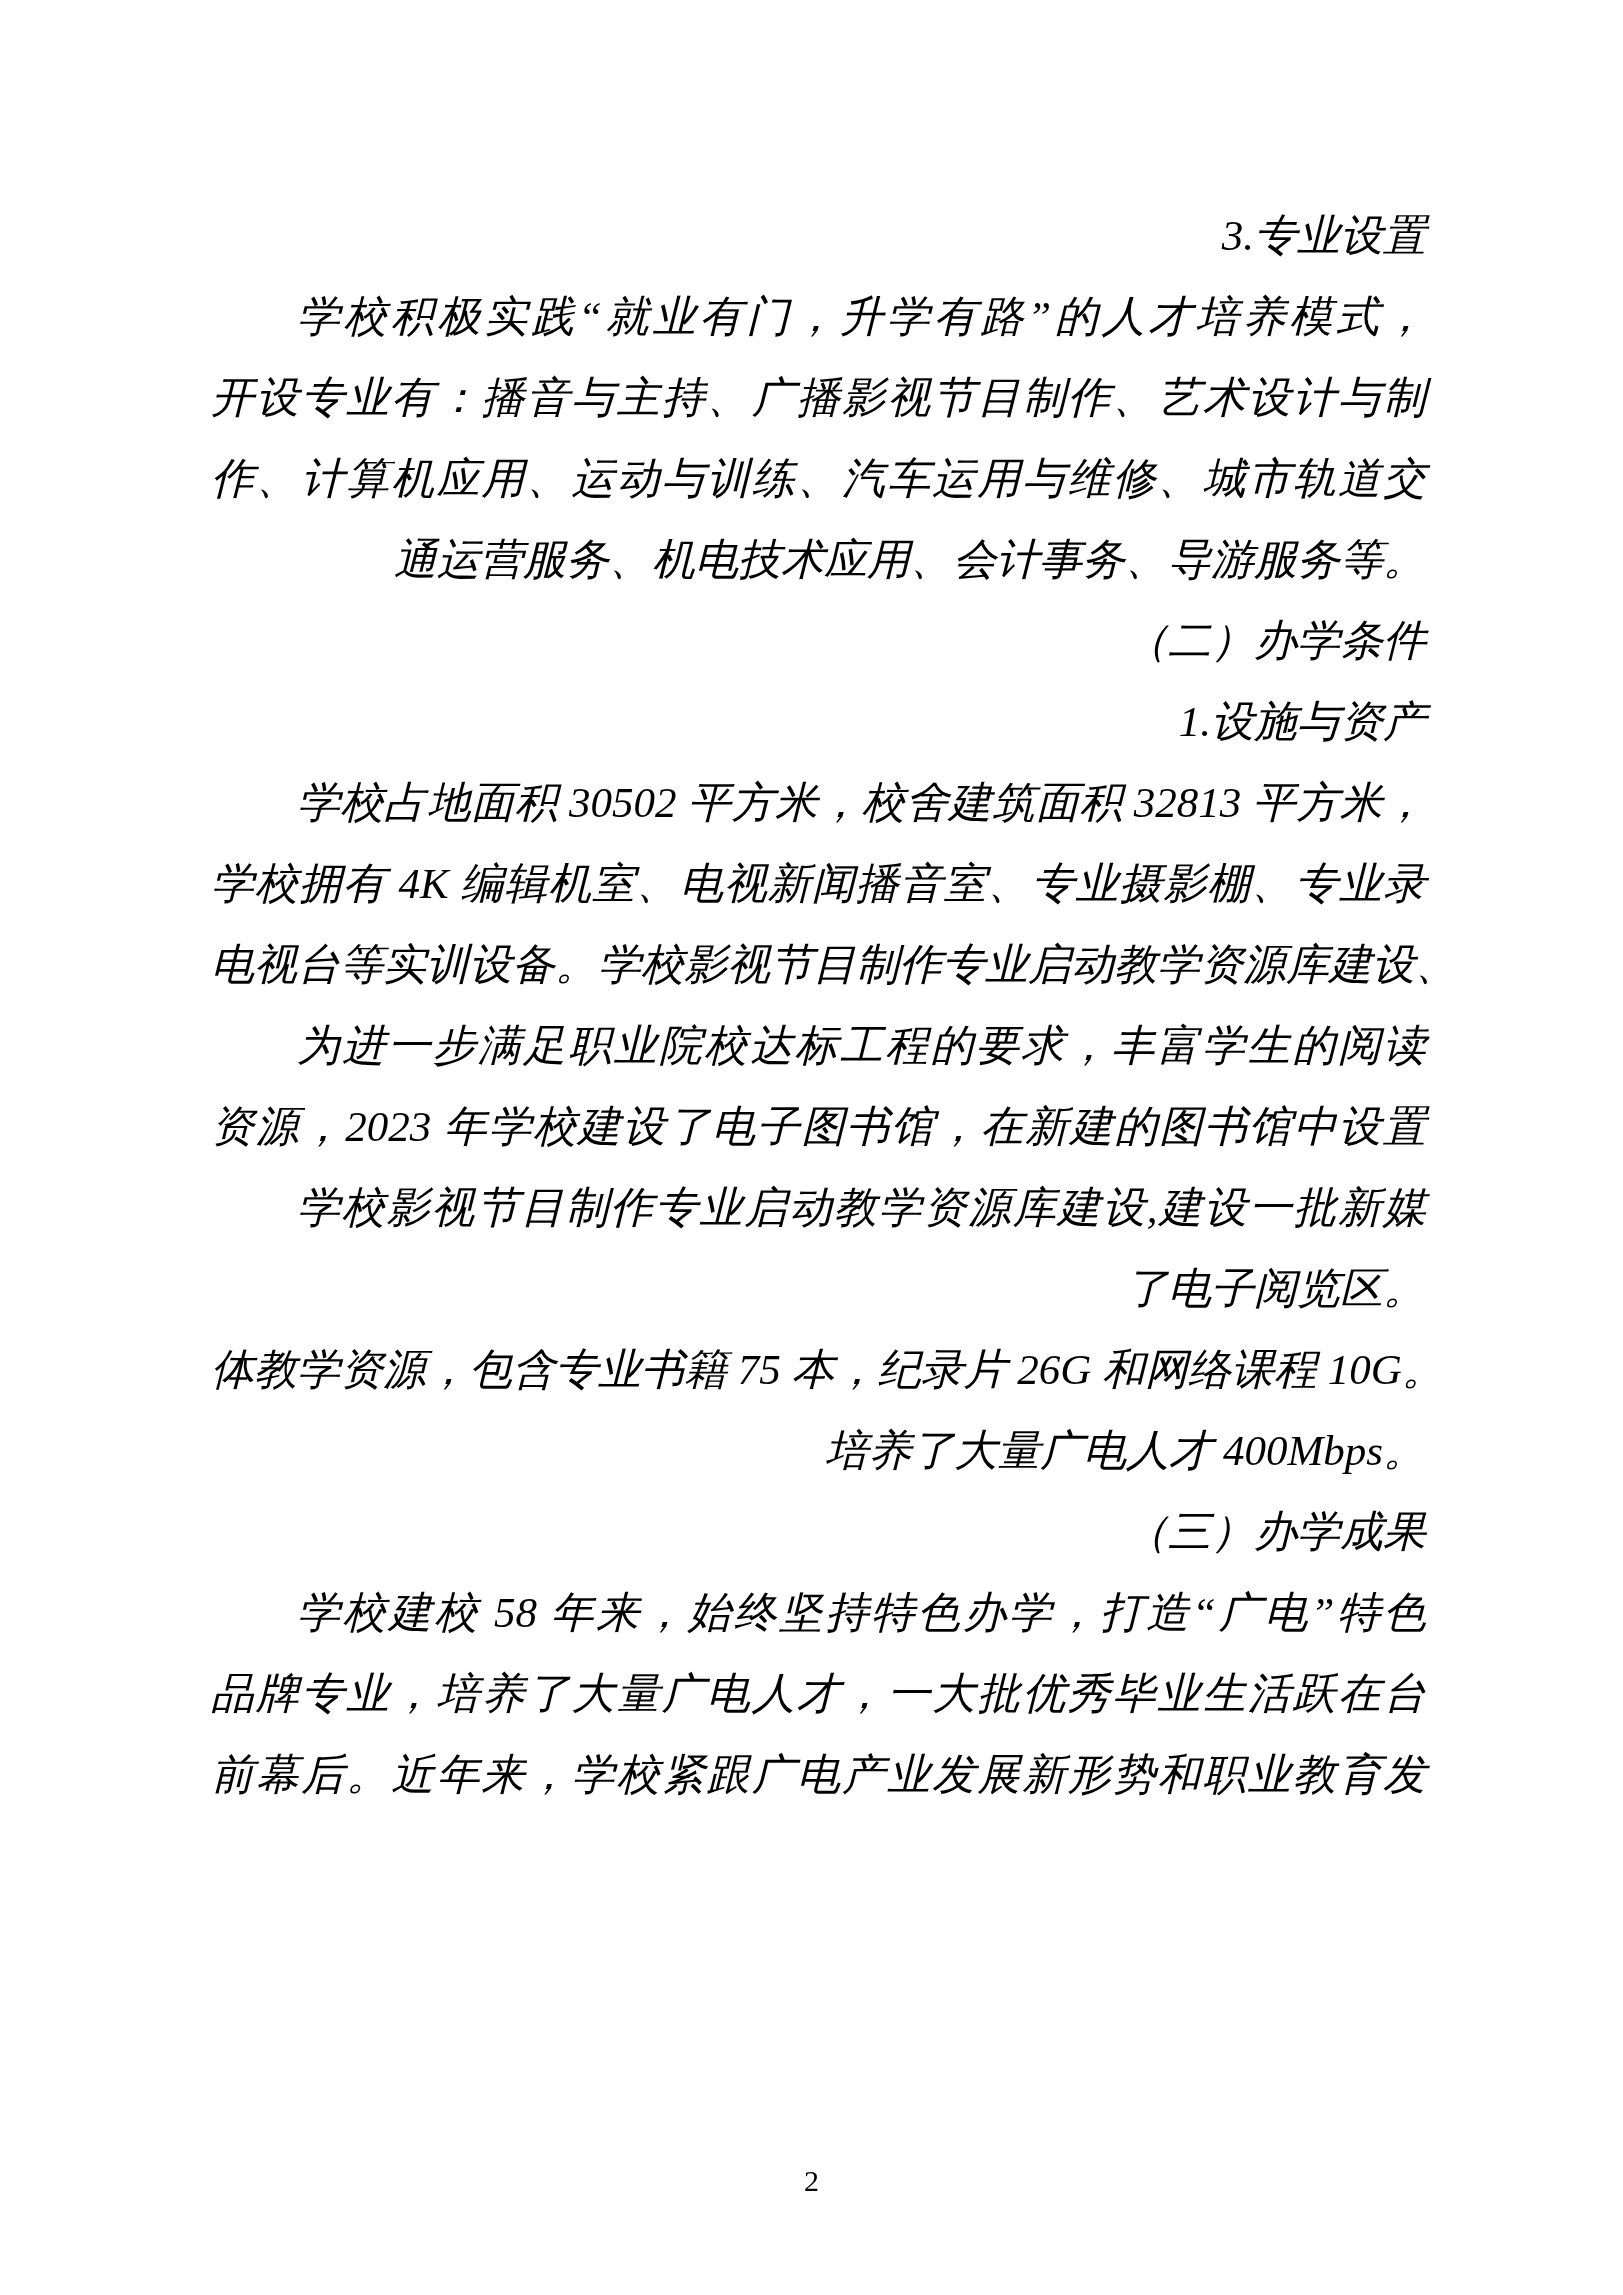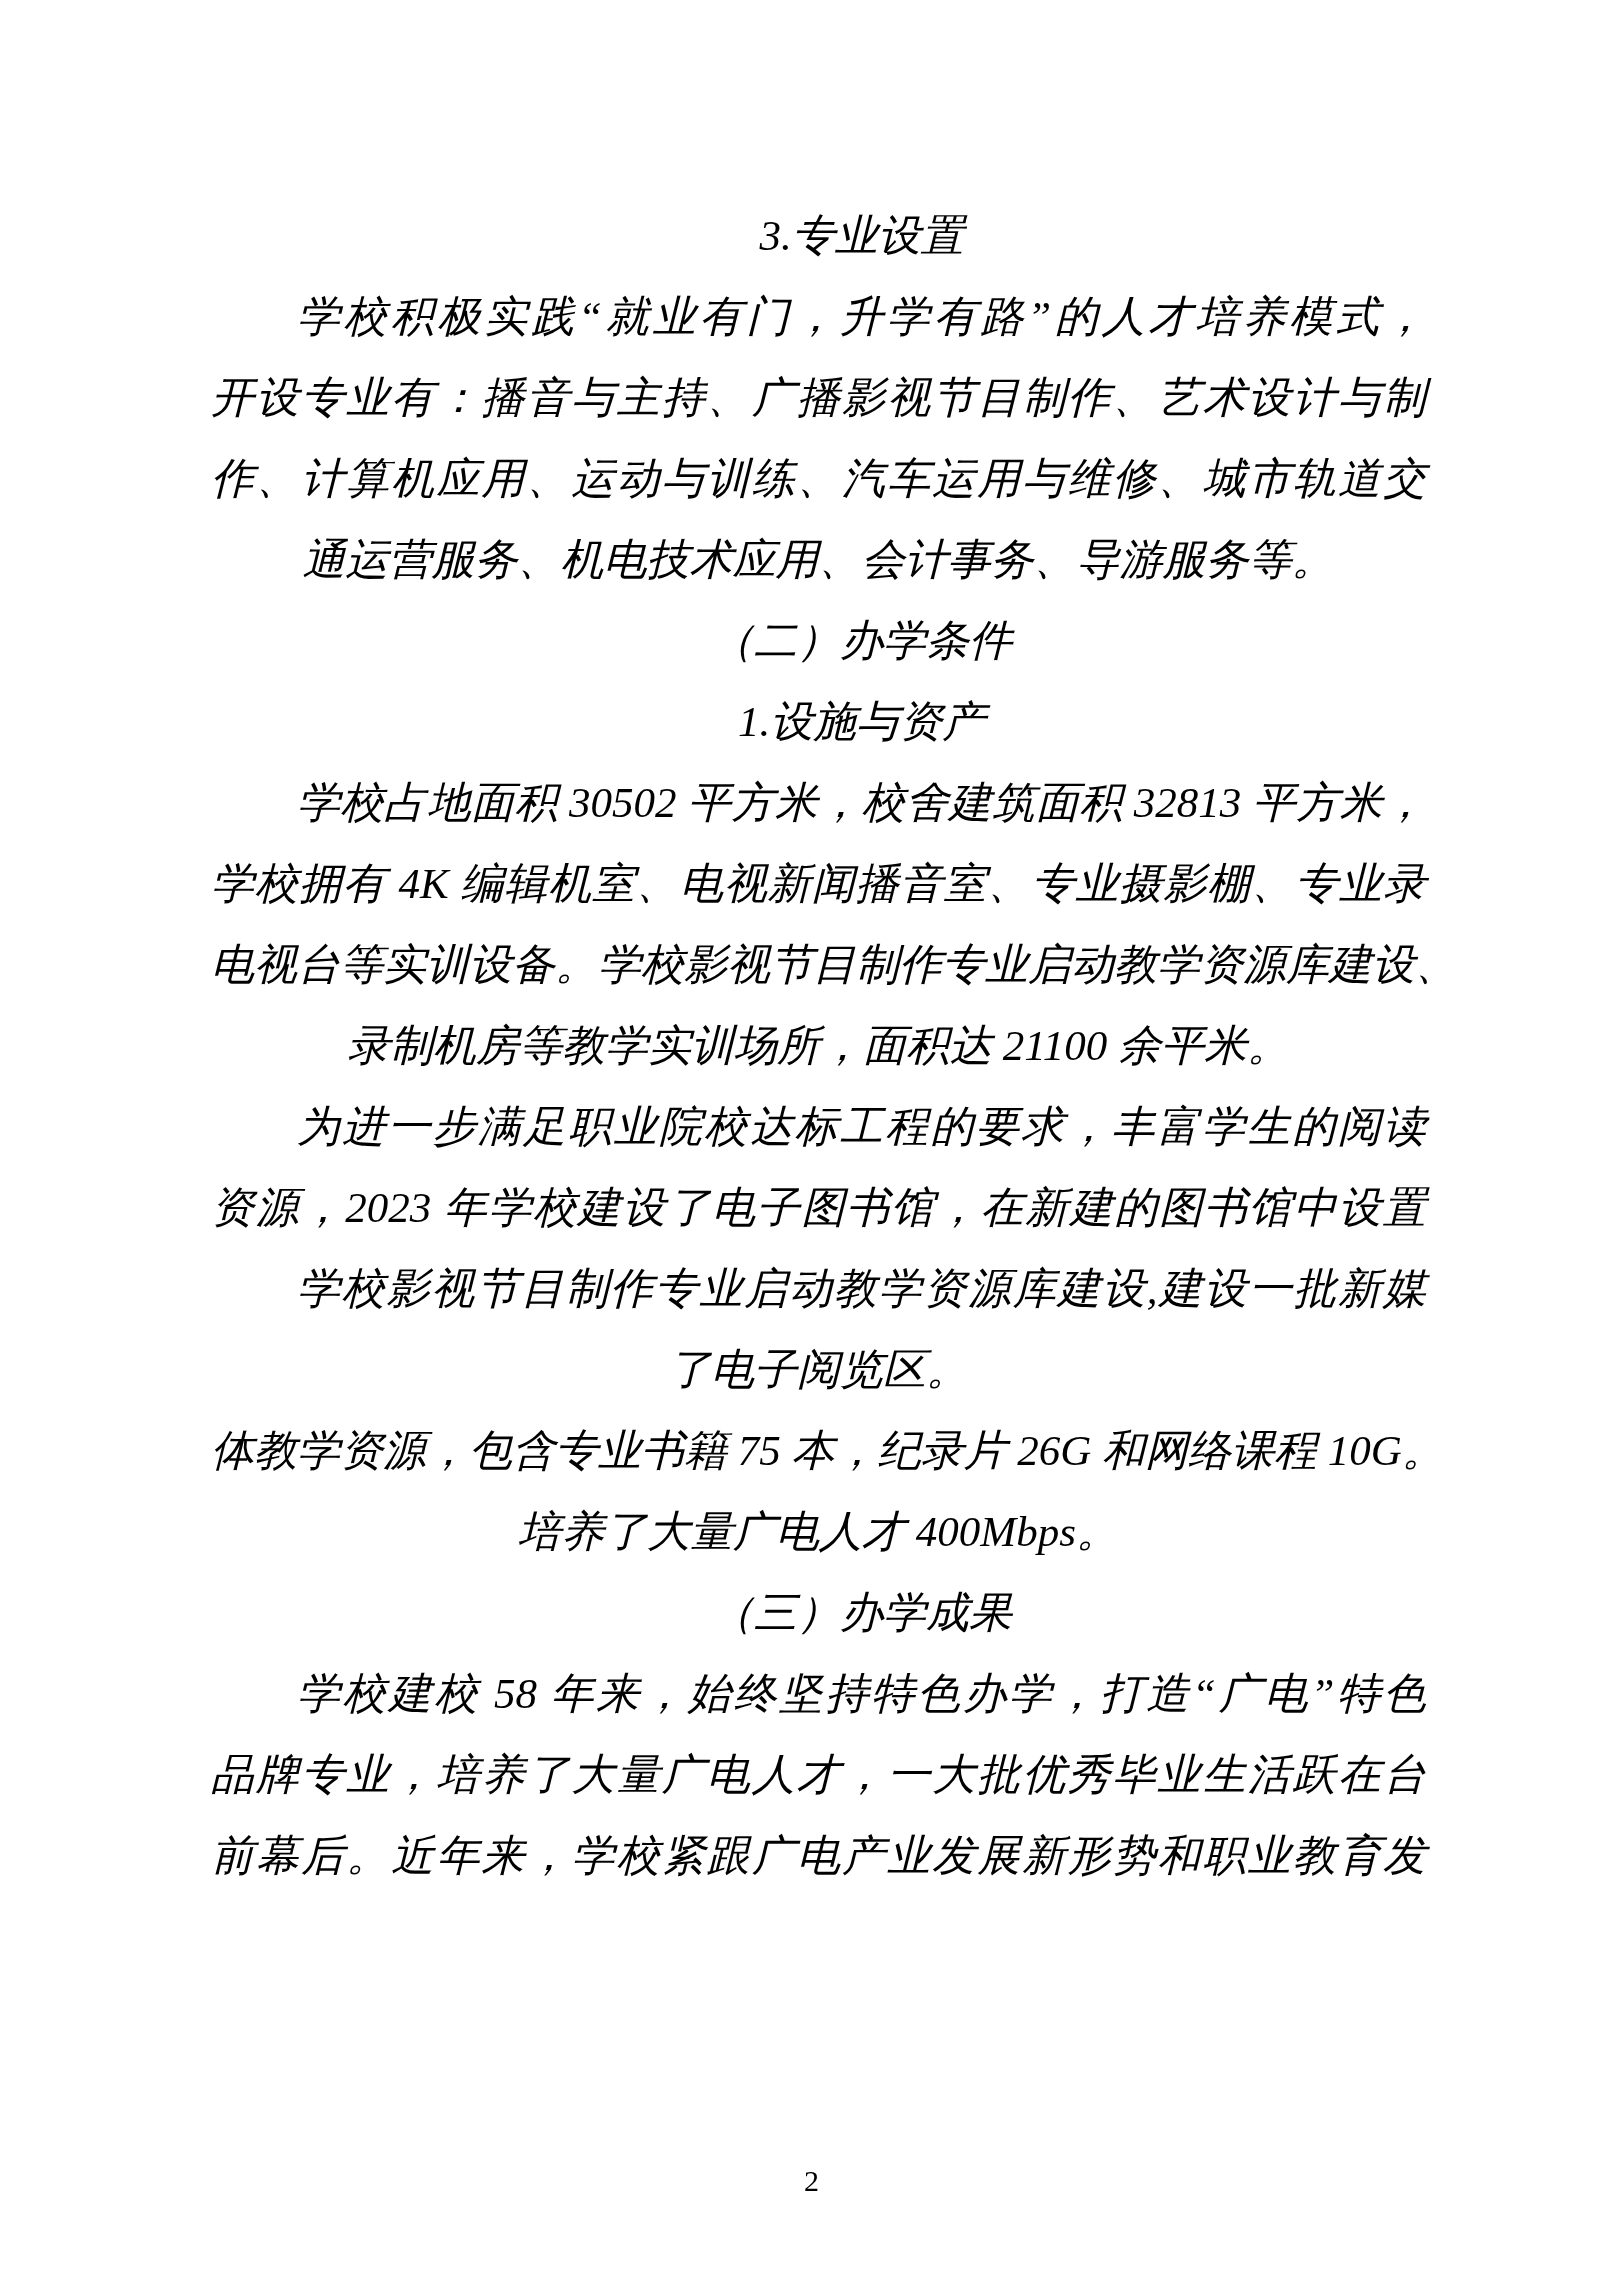--- a/index.html
+++ b/index.html
@@ -21,21 +21,21 @@
     left: 211px;
     top: 195px;
     width: 1215px;
   }
   .line {
     font-size: 43px;
     line-height: 81px;
     height: 81px;
     font-style: italic;           
     white-space: nowrap;
-    text-align: center;
+    text-align: right;
     color: #000000;
   }
   .line.indent {
     text-indent: 2em;
   }
   .line.justify {
     text-align: justify;
     text-align-last: justify;
     font-family: Liberation Serif, serif;
   }
@@ -59,21 +59,20 @@
     <div class="line indent">3.专业设置</div>
     <div class="line indent justify">学校积极实践“就业有门，升学有路”的人才培养模式，</div>
     <div class="line justify">开设专业有：播音与主持、广播影视节目制作、艺术设计与制</div>
     <div class="line justify">作、计算机应用、运动与训练、汽车运用与维修、城市轨道交</div>
     <div class="line">通运营服务、机电技术应用、会计事务、导游服务等。</div>
     <div class="line indent">（二）办学条件</div>
     <div class="line indent">1.设施与资产</div>
     <div class="line indent justify">学校占地面积 30502 平方米，校舍建筑面积 32813 平方米，</div>
     <div class="line justify">学校拥有 4K 编辑机室、电视新闻播音室、专业摄影棚、专业录</div>
     <div class="line justify">电视台等实训设备。学校影视节目制作专业启动教学资源库建设、</div>
-    <div class="line">录制机房等教学实训场所，面积达 21100 余平米。</div>
     <div class="line indent justify">为进一步满足职业院校达标工程的要求，丰富学生的阅读</div>
     <div class="line justify">资源，2023 年学校建设了电子图书馆，在新建的图书馆中设置</div>
     <div class="line indent justify">学校影视节目制作专业启动教学资源库建设,建设一批新媒</div>
     <div class="line">了电子阅览区。</div>
     <div class="line justify">体教学资源，包含专业书籍 75 本，纪录片 26G 和网络课程 10G。</div>
     <div class="line">培养了大量广电人才 400Mbps。</div>
     <div class="line indent">（三）办学成果</div>
     <div class="line indent justify">学校建校 58 年来，始终坚持特色办学，打造“广电”特色</div>
     <div class="line justify">品牌专业，培养了大量广电人才，一大批优秀毕业生活跃在台</div>
     <div class="line justify">前幕后。近年来，学校紧跟广电产业发展新形势和职业教育发</div>

